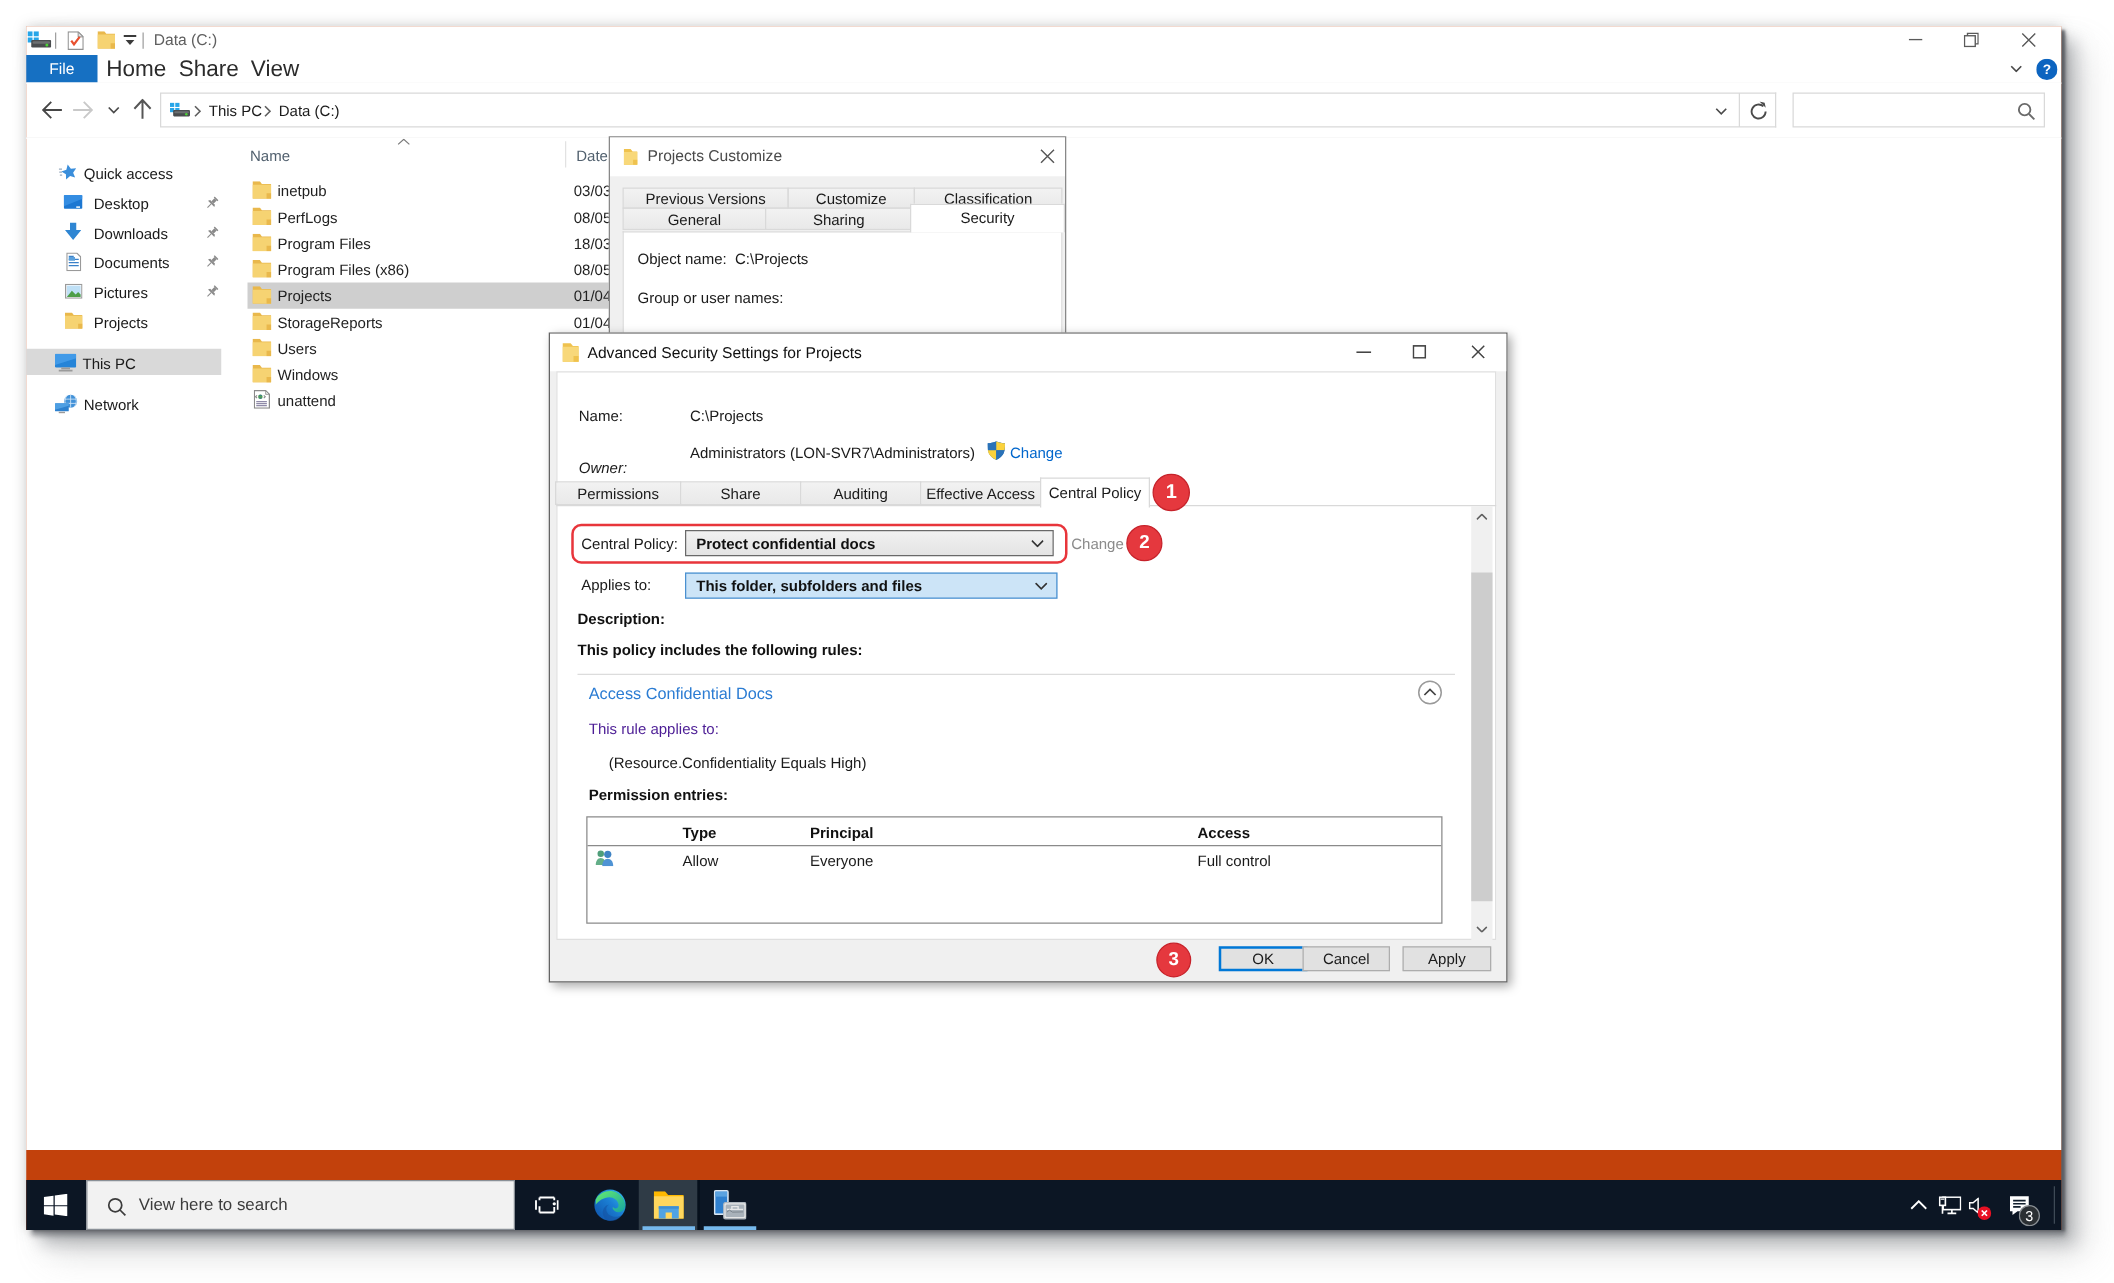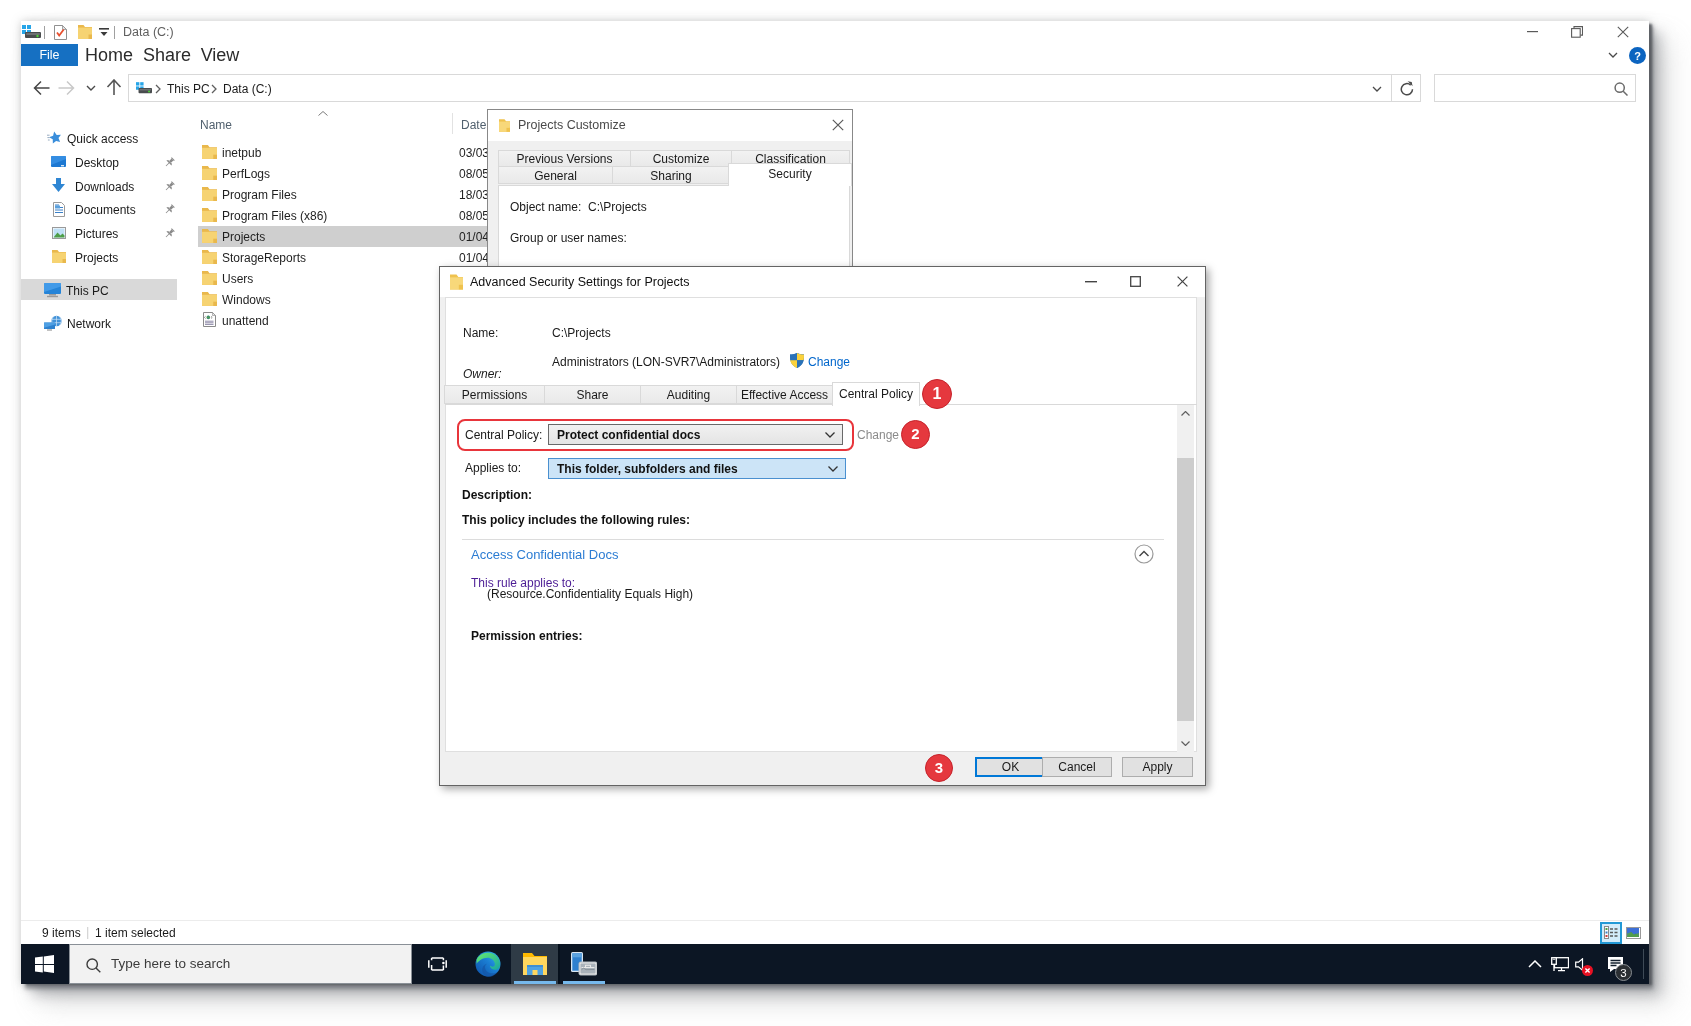--- a/index.html
+++ b/index.html
@@ -315,52 +315,31 @@
           <path d="M9.5 0.5l3 3h-3z" fill="#e8e8e8" stroke="#8a8a8a" stroke-width=".6"></path>
           <path d="M2.6 4.3L1.4 5.4l1.2 1.1M8 4.3l1.2 1.1L8 6.5" stroke="#8a8a8a" stroke-width=".9" fill="none"></path>
           <circle cx="5.3" cy="5.4" r="1.8" fill="#52a04e"></circle>
           <path d="M4.1 4.6c.8-.5 1.7-.5 2.4 0M4.1 6.2c.8.5 1.7.5 2.4 0" stroke="#2f6ab0" stroke-width=".6" fill="none"></path>
           <path d="M2 9.2h8.5M2 10.8h8.5M2 12.4h8.5" stroke="#8f8aa8" stroke-width="1"></path>
         </svg>
         <span class="rowtext" style="left:24px;">unattend</span>
       </div>
   </div>
 
-  <div class="statusbar">
-    <span class="ab" style="left:21px;top:5px;font-size:12px;color:#1a1a1a;">9 items</span>
-    <span class="ab" style="left:65px;top:3px;color:#d0d0d0;font-size:13px;">|</span>
-    <span class="ab" style="left:74px;top:5px;font-size:12px;color:#1a1a1a;">1 item selected</span>
-    <div class="ab" style="left:1579px;top:1px;width:22px;height:22px;background:#d3ecfb;border:2px solid #2399d6;box-sizing:border-box;">
-      <svg style="margin:2px 0 0 2px;" width="14" height="13" viewBox="0 0 14 13">
-        <rect x="0.5" y="0.5" width="4" height="12" fill="#fff" stroke="#8a8a8a"></rect>
-        <rect x="1.5" y="2" width="2" height="2" fill="#4e9e48"></rect>
-          <rect x="1.5" y="5.5" width="2" height="2" fill="#3a80c8"></rect>
-          <rect x="1.5" y="9" width="2" height="2" fill="#d33a3a"></rect>
-        <path d="M6 3h3M10.5 3h3M6 6.5h3M10.5 6.5h3M6 10h3M10.5 10h3" stroke="#5a5a5a" stroke-width="1.6"></path>
-      </svg>
-    </div>
-    <div class="ab" style="left:1605px;top:6px;width:15px;height:12px;border:1.5px solid #9a9a9a;box-sizing:border-box;background:#fff;">
-      <svg width="12" height="9" viewBox="0 0 12 9">
-          <rect width="12" height="9" fill="#3d6fd6"></rect>
-          <path d="M0 9l4-5 3 3 1.5-1.5L12 8v1z" fill="#3f8f3f"></path>
-          <path d="M0 5.5L4 4l3 2.5L12 5v4H0z" fill="#57a04f" opacity=".8"></path>
-        </svg>
-    </div>
-  </div>
 
   <div class="taskbar">
     <svg class="ab" style="left:14px;top:11px;" width="19" height="18" viewBox="0 0 19 18">
       <path d="M0 2.6L7.8 1.5v7.6H0zM8.8 1.4L19 0v9.1H8.8zM0 9.9h7.8v7.6L0 16.4zM8.8 9.9H19V18L8.8 16.6z" fill="#fff"></path>
     </svg>
     <div class="ab" style="left:48px;top:0;width:343px;height:40px;background:#f2f2f2;border:1px solid #8a9097;box-sizing:border-box;">
       <svg class="ab" style="left:16px;top:13px;" width="15" height="15" viewBox="0 0 15 15">
         <circle cx="6.2" cy="6.2" r="5.2" fill="none" stroke="#3c3c3c" stroke-width="1.4"></circle>
         <path d="M10 10l4.3 4.3" stroke="#3c3c3c" stroke-width="1.4"></path>
       </svg>
-      <span class="ab" style="left:41px;top:11px;font-size:13.5px;color:#3c3c3c;">Type here to search</span>
+      <span class="ab" style="left:41px;top:11px;font-size:13.5px;color:#3c3c3c;">View here to search</span>
     </div>
     <svg class="ab" style="left:407px;top:11px;" width="19" height="18" viewBox="0 0 19 18">
       <path d="M3.6 3h11.8M3.6 15h11.8M3.6 3v2.2M3.6 10v5M15.4 3v2.2M15.4 10.5v4.5" stroke="#fff" stroke-width="1.5" fill="none"></path>
       <path d="M0.8 5.2v7.6M18.2 5.2v7.6" stroke="#fff" stroke-width="1.5"></path>
       <circle cx="15.4" cy="8" r="1.3" fill="#fff"></circle>
     </svg>
     <svg class="ab" style="left:454px;top:7px;" width="26" height="26" viewBox="0 0 26 26">
       <defs>
         <linearGradient id="edga" x1="0" y1="1" x2="1" y2="0">
           <stop offset="0" stop-color="#0d4fa8"></stop>
@@ -523,21 +502,36 @@
   </div>
   <span class="ab" style="left:22px;top:221px;font-size:12px;font-weight:bold;color:#111;">Description:</span>
   <span class="ab" style="left:22px;top:246px;font-size:12px;font-weight:bold;color:#111;">This policy includes the following rules:</span>
   <div class="ab" style="left:22px;top:272px;width:702px;height:1px;background:#dcdcdc;"></div>
   <span class="ab" style="left:31px;top:280px;font-size:13px;color:#2b7cd3;">Access Confidential Docs</span>
   <svg class="ab" style="left:694px;top:277px;" width="20" height="20" viewBox="0 0 20 20">
     <circle cx="10" cy="10" r="9" fill="none" stroke="#9a9a9a" stroke-width="1.2"></circle>
     <path d="M5.5 12l4.5-4.5 4.5 4.5" fill="none" stroke="#444" stroke-width="1.4"></path>
   </svg>
   <span class="ab" style="left:31px;top:309px;font-size:12px;font-weight:normal;color:#4c1d95;">This rule applies to:</span>
-  <span class="ab t" style="left:47px;top:320px;">(Resource.Confidentiality Equals High)</span>
+  <span class="ab t" style="left:47px;top:336px;">(Resource.Confidentiality Equals High)</span>
   <span class="ab" style="left:31px;top:362px;font-size:12px;font-weight:bold;color:#111;">Permission entries:</span>
 
+  <div class="ab" style="left:29px;top:386px;width:685px;height:86px;background:#fff;border:1px solid #8a8a8a;box-sizing:border-box;">
+    <div class="ab" style="left:0;top:22px;width:683px;height:1px;background:#8a8a8a;"></div>
+    <span class="ab" style="left:76px;top:5px;font-size:12px;font-weight:bold;color:#111;">Type</span>
+    <span class="ab" style="left:178px;top:5px;font-size:12px;font-weight:bold;color:#111;">Principal</span>
+    <span class="ab" style="left:488px;top:5px;font-size:12px;font-weight:bold;color:#111;">Access</span>
+    <svg class="ab" style="left:6px;top:26px;" width="15" height="13" viewBox="0 0 15 13">
+      <circle cx="4.6" cy="3" r="2.6" fill="#4f9e7a"></circle>
+        <path d="M0.6 12c0-3.4 1.6-5.6 4-5.6s4 2.2 4 5.6z" fill="#63ae88"></path>
+      <circle cx="10.2" cy="3.4" r="2.9" fill="#3f83c4"></circle>
+        <path d="M5.8 13c0-3.7 1.8-6 4.4-6s4.4 2.3 4.4 6z" fill="#4f93d4"></path>
+    </svg>
+    <span class="ab t" style="left:76px;top:28px;">Allow</span>
+    <span class="ab t" style="left:178px;top:28px;">Everyone</span>
+    <span class="ab t" style="left:488px;top:28px;">Full control</span>
+  </div>
 
   <div class="btn" style="left:521px;top:490px;width:71px;height:20px;border:2px solid #0078d7;line-height:16px;margin-left:14px;">OK</div>
   <div class="btn" style="left:602px;top:490px;width:70px;height:20px;">Cancel</div>
   <div class="btn" style="left:682px;top:490px;width:71px;height:20px;">Apply</div>
   <div class="redc" style="left:485px;top:487px;width:28px;height:28px;line-height:25px;font-size:15px;">3</div>
 </div>
 
 </body></html>

